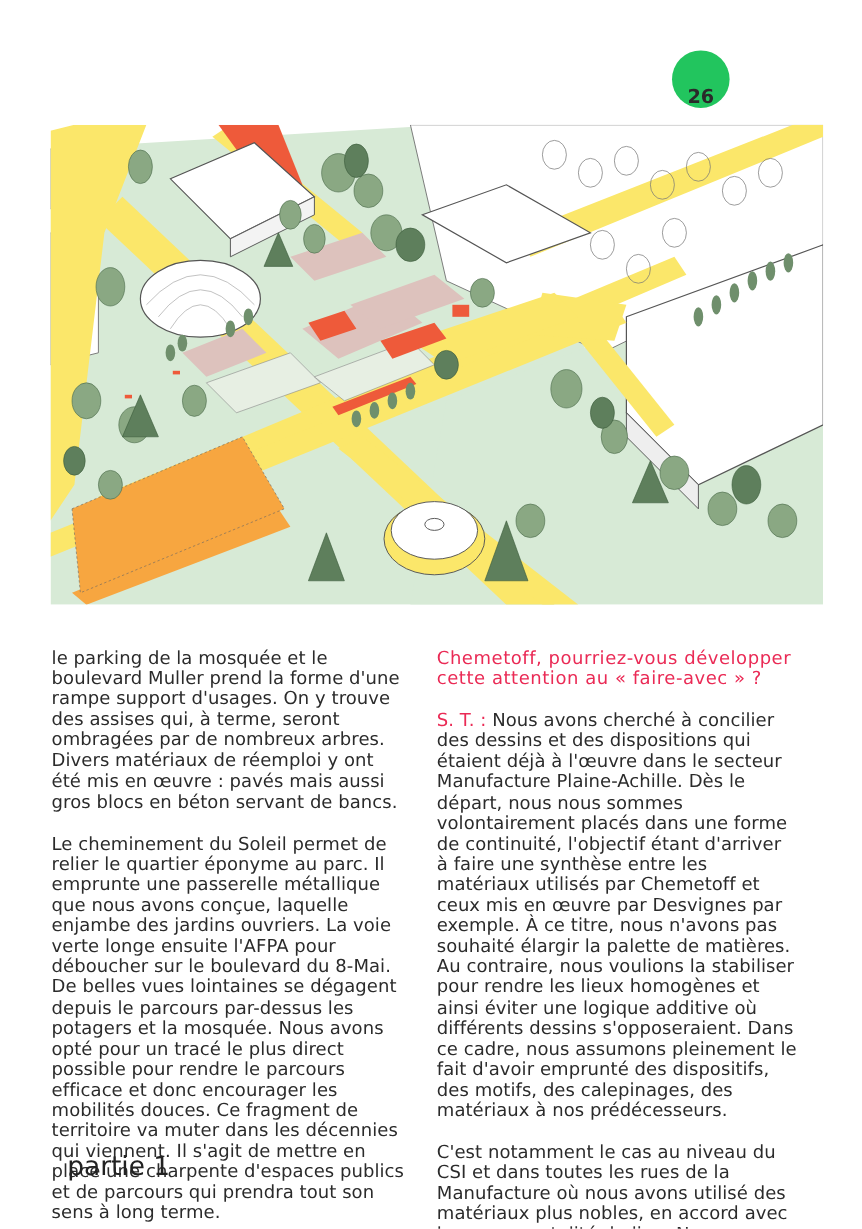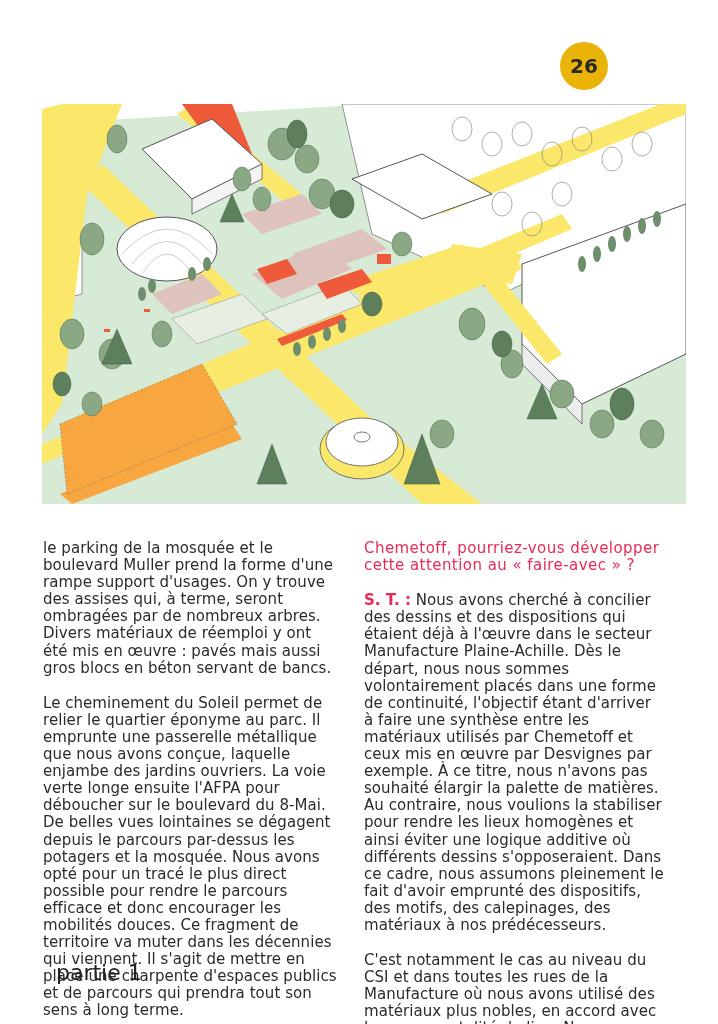--- a/index.html
+++ b/index.html
@@ -1,28 +1,28 @@
 <!DOCTYPE html>
 <html><head>
   <meta charset="utf-8">
   <style>
     html, body { margin: 0; padding: 0; background: #ffffff; }
     body { width: 718px; height: 1024px; position: relative; overflow: hidden;
            font-family: "DejaVu Sans", "Liberation Sans", sans-serif; color: #2b2b2b; }
     .page-badge { position: absolute; left: 560px; top: 42px; width: 48px; height: 48px;
-                  border-radius: 50%; background: #eab308; display: flex; align-items: center;
-                  justify-content: center; font-weight: bold; font-size: 20px; color: #2a2a2a; }
+                  border-radius: 50%; background: #22c55e; display: flex; align-items: flex-end;
+                  justify-content: center; font-weight: bold; font-size: 16px; color: #2a2a2a; }
     .illustration { position: absolute; left: 42px; top: 104px; width: 644px; height: 400px; overflow: hidden; }
     .illustration svg { display: block; }
     .col { position: absolute; top: 540px; width: 296px; font-size: 15px; line-height: 17.1px; letter-spacing: 0.05px; }
     .col-left { left: 43px; }
     .col-right { left: 364px; width: 300px; }
     .col p { margin: 0 0 18px 0; text-align: left; }
     .question { color: #ea2a55; font-weight: normal; letter-spacing: 0.45px; margin: 0 0 18px 0; }
-    .speaker { color: #ea2a55; font-weight: bold; }
+    .speaker { color: #ea2a55; font-weight: normal; }
     .footer-part { position: absolute; left: 56px; top: 960px; font-size: 22px; color: #222; }
   </style>
 </head>
 <body>
 
 <div class="page-badge">
   <span>26</span>
 </div>
 
 <div class="illustration">

